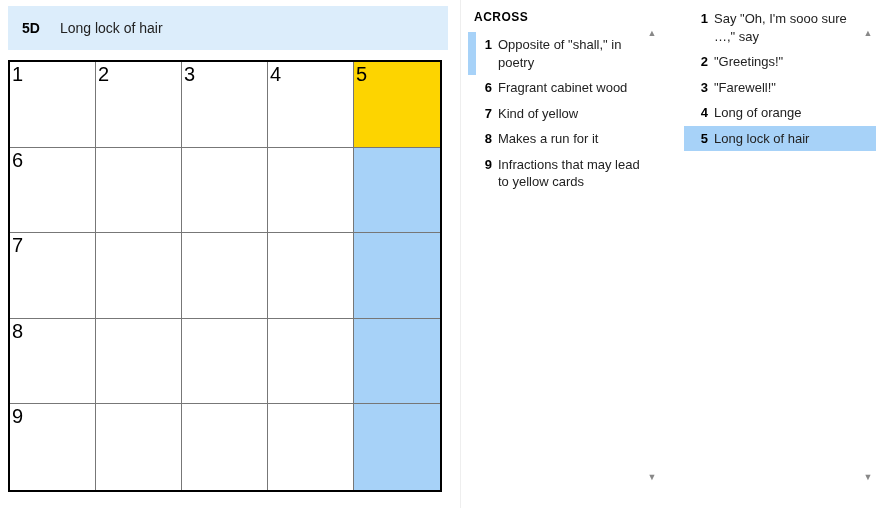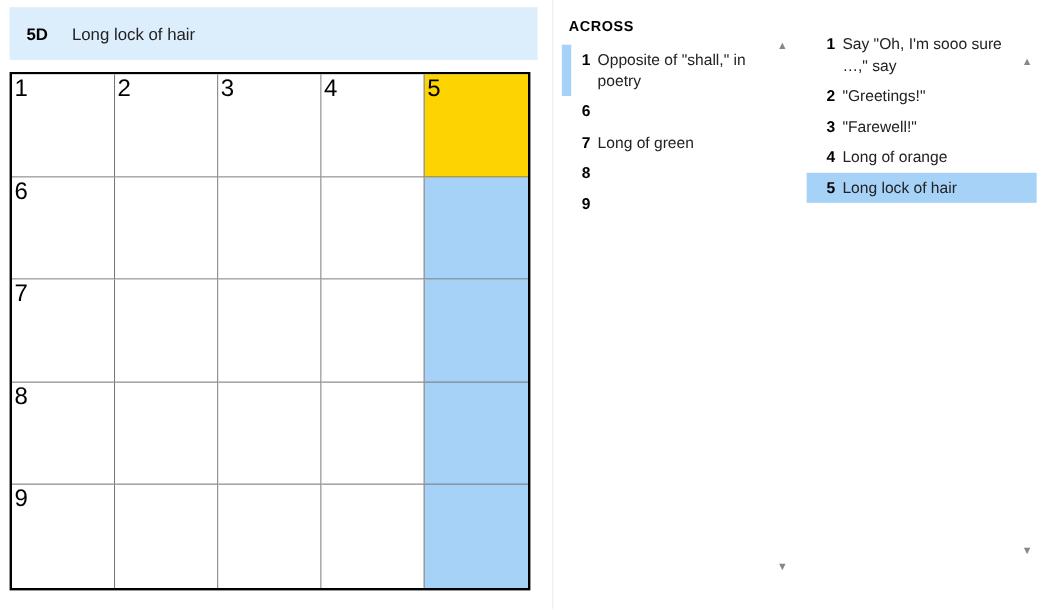--- a/index.html
+++ b/index.html
@@ -58,23 +58,22 @@
     left: 2px;
     font-size: 20px;
     font-family: Arial, sans-serif;
     color: #000;
   }
   .cell.hl { background: #a7d2f8; }
   .cell.focus { background: #fdd400; }
 
   .clues {
     display: flex;
-    gap: 12px;
+    gap: 24px;
     flex: 1;
-    align-items: center;
   }
   .clue-col {
     width: 192px;
     position: relative;
   }
   .clue-header {
     font-weight: bold;
     font-size: 12px;
     letter-spacing: 0.5px;
     padding: 4px 0 8px 6px;
@@ -190,30 +189,33 @@
   <div class="clues">
     <div class="clue-col">
       <div class="clue-header">ACROSS</div>
       <ul class="clue-list" id="across-list">
           <li class="clue-item related">
             <span class="cn">1</span>
             <span class="ct">Opposite of "shall," in poetry</span>
           </li>
           <li class="clue-item">
             <span class="cn">6</span>
+            <span class="ct">Fragrant cabinet wood</span>
           </li>
           <li class="clue-item">
             <span class="cn">7</span>
-            <span class="ct">Long of green</span>
+            <span class="ct">Kind of yellow</span>
           </li>
           <li class="clue-item">
             <span class="cn">8</span>
+            <span class="ct">Makes a run for it</span>
           </li>
           <li class="clue-item">
             <span class="cn">9</span>
+            <span class="ct">Infractions that may lead to yellow cards</span>
           </li>
         </ul>
       <div class="scroll-arrow top">▲</div>
       <div class="scroll-arrow bot">▼</div>
     </div>
     <div class="clue-col">
       <ul class="clue-list" id="down-list">
           <li class="clue-item">
             <span class="cn">1</span>
             <span class="ct">Say "Oh, I'm sooo sure …," say</span>

